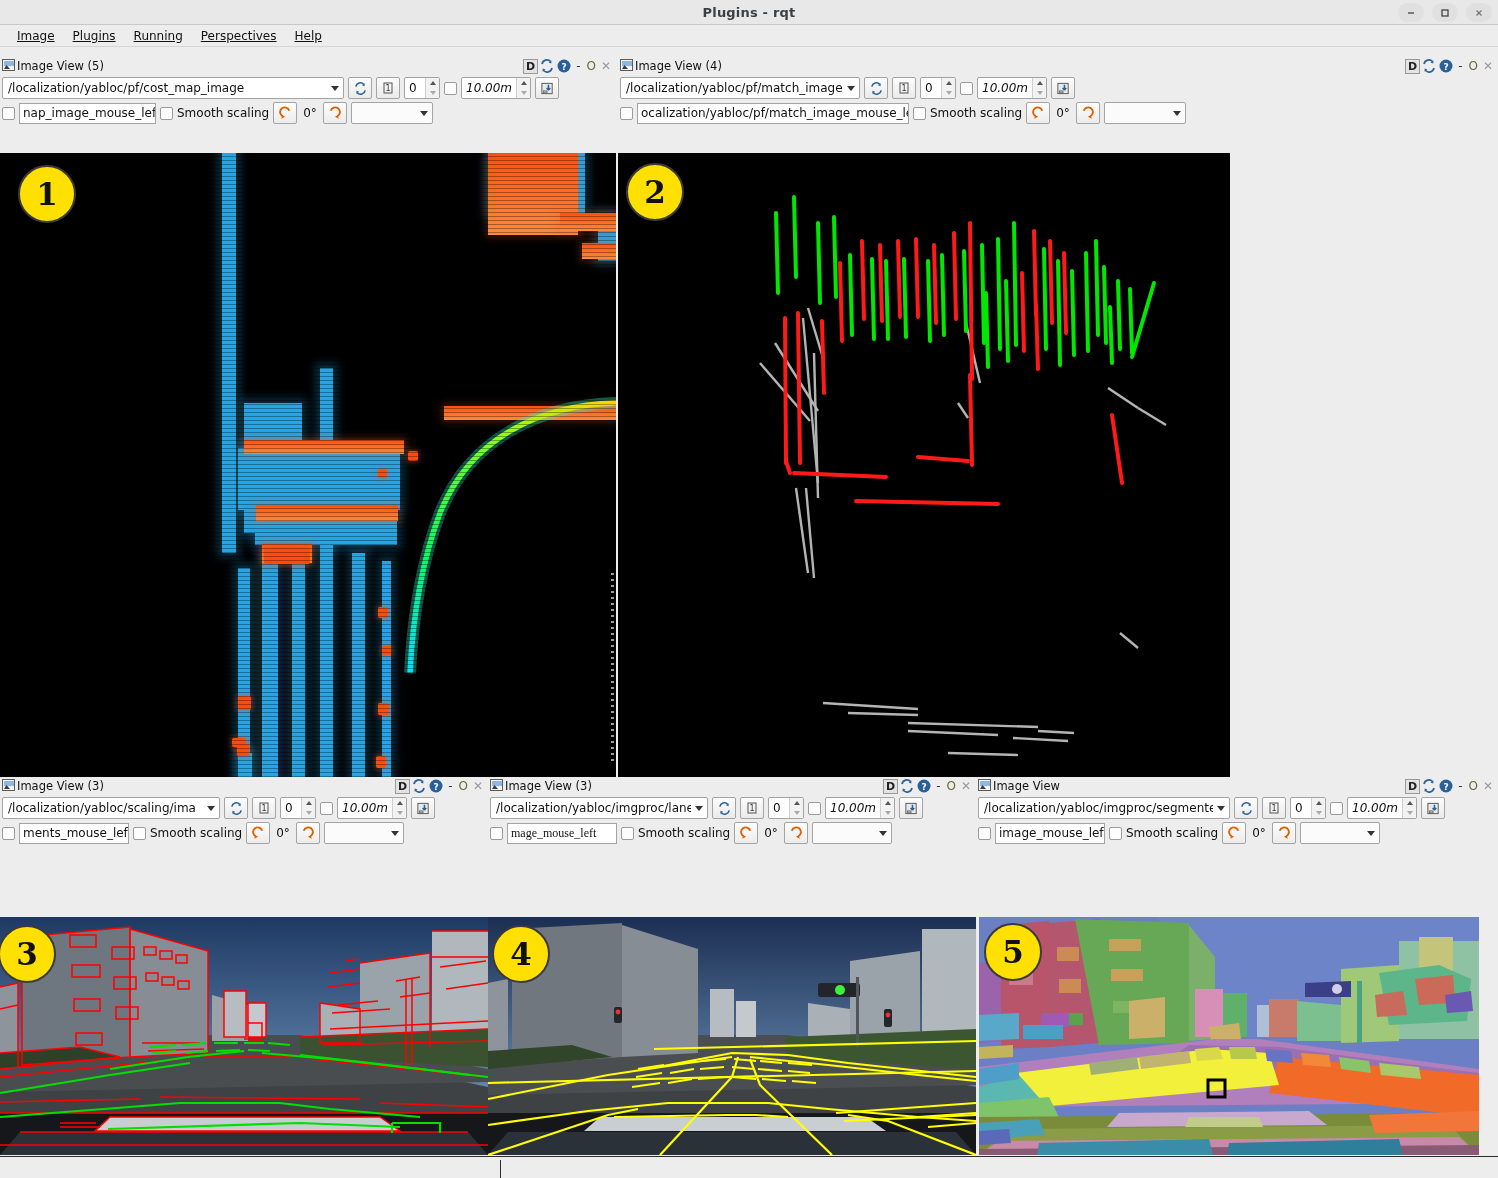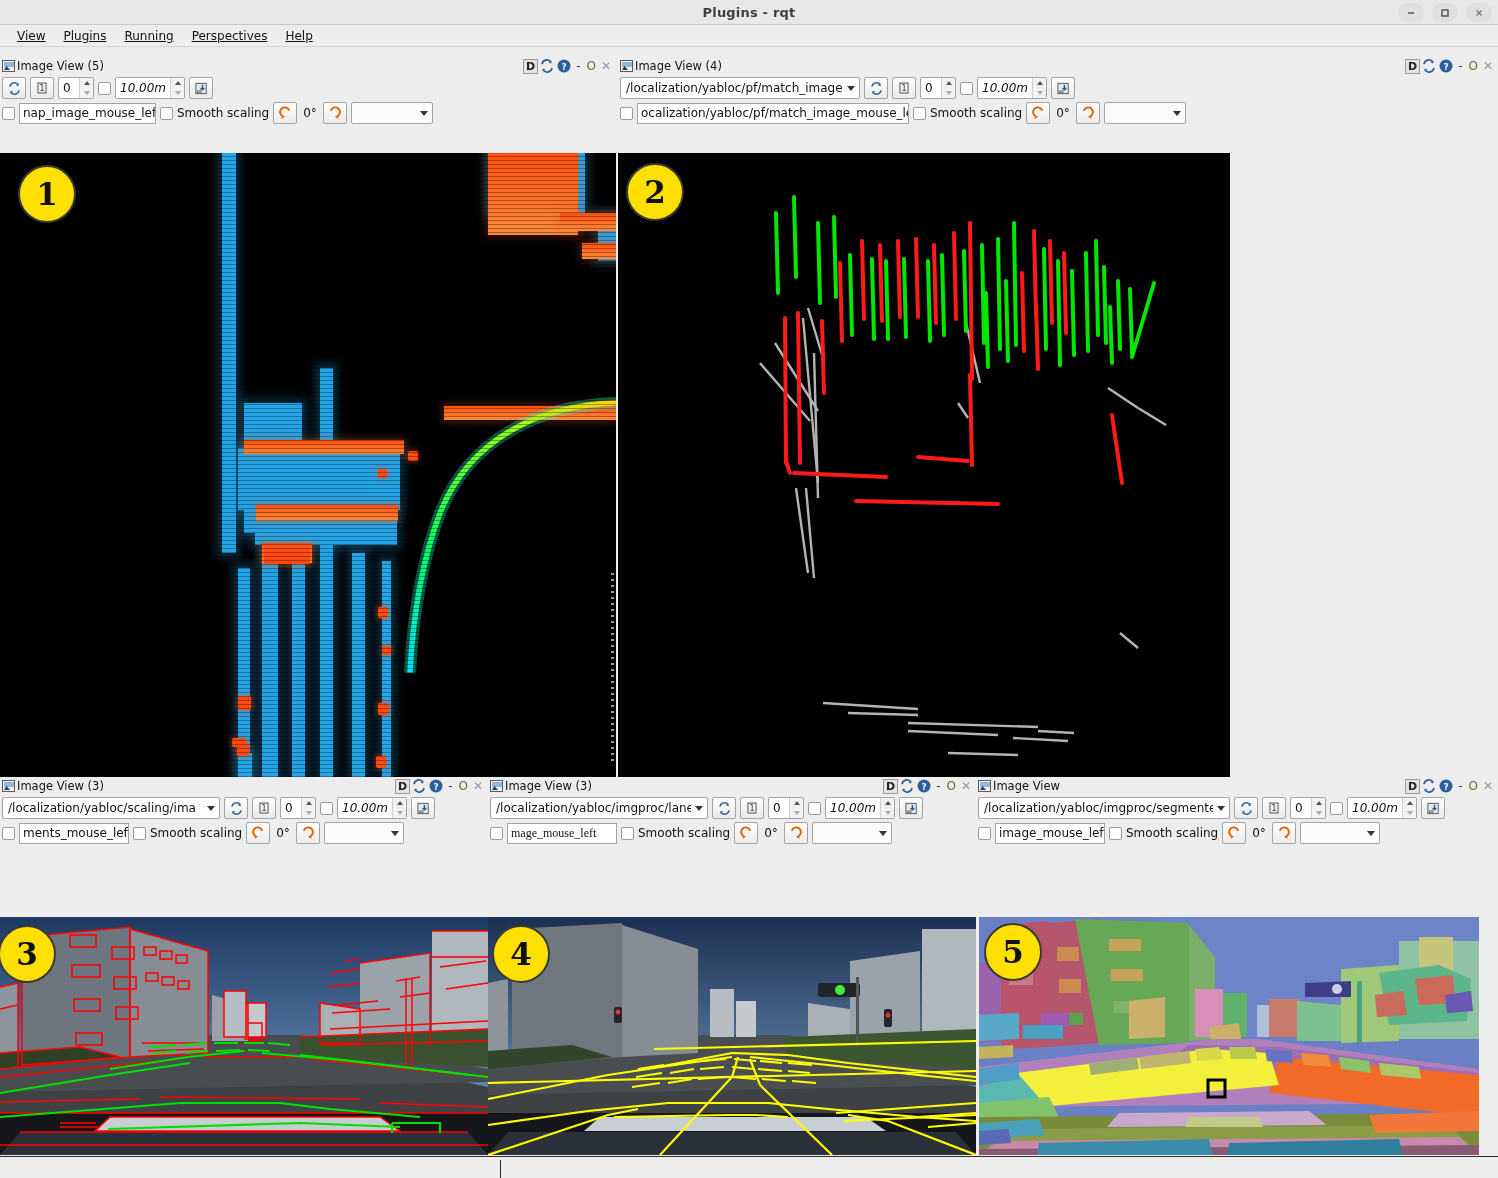--- a/index.html
+++ b/index.html
@@ -50,21 +50,21 @@
     width: 1498px; height: 1108px;
     background: #ededed;
   }
 
   
   .panel { position: absolute; background: #ededed; }
   .panel-header {
     height: 18px; display: flex; align-items: center;
     padding: 0 2px; font-size: 11.5px; color: #111;
   }
-  .panel-title { display: flex; align-items: center; gap: 2px; white-space: nowrap; }
+  .panel-title { display: flex; align-items: flex-start; gap: 2px; white-space: nowrap; }
   .pic-icon {
     width: 13px; height: 12px; flex: 0 0 13px;
     background: #f3f3f3;
     border: 1px solid #5a5a5a;
     position: relative; overflow: hidden;
   }
   .pic-icon::before {
     content: ""; position: absolute; left: 1px; top: 1px;
     width: 10px; height: 5px; background: #8fb8e0;
   }
@@ -231,21 +231,21 @@
     <div class="winbtn">
       <svg width="12" height="12" viewBox="0 0 12 12">
           <line x1="3.5" y1="3.5" x2="8.5" y2="8.5" stroke="#777" stroke-width="1.3"></line>
           <line x1="8.5" y1="3.5" x2="3.5" y2="8.5" stroke="#777" stroke-width="1.3"></line>
         </svg>
     </div>
   </div>
 </div>
 
 <div class="menubar">
-  <div class="menuitem"><u>View</u></div>
+  <div class="menuitem"><u>Image</u></div>
   <div class="menuitem"><u>Plugins</u></div>
   <div class="menuitem"><u>Running</u></div>
   <div class="menuitem"><u>Perspectives</u></div>
   <div class="menuitem"><u>Help</u></div>
 </div>
 
 <div class="workspace">
 
   <div class="panel" style="left:0px; top:9px; width:616px; height:720px;">
     <div class="panel-header">
@@ -266,20 +266,26 @@
           <circle cx="8" cy="8" r="6.5" fill="#2a6099"></circle>
           <text x="8" y="11.6" font-size="9" font-family="DejaVu Sans" fill="#fff" text-anchor="middle" font-weight="bold">?</text>
         </svg>
         <span class="hdr-dash">-</span>
         <span class="hdr-o">O</span>
         <span class="hdr-x">✕</span>
       </div>
     </div>
 
     <div class="tb-row">
+      <div class="combo" style="width:342px;">
+        <span class="cb-txt">/localization/yabloc/pf/cost_map_image</span>
+        <span class="cb-arrow">
+            <i></i>
+          </span>
+      </div>
       <div class="sqbtn">
         <svg width="15" height="15" viewBox="0 0 16 16">
           <path d="M3 6a5 5 0 0 1 8.5-2.5" fill="none" stroke="#2a6099" stroke-width="1.7"></path>
           <path d="M12.5 2.5l-.2 3-2.8-.9z" fill="#2a6099"></path>
           <path d="M13 10a5 5 0 0 1-8.5 2.5" fill="none" stroke="#2a6099" stroke-width="1.7"></path>
           <path d="M3.5 13.5l.2-3 2.8.9z" fill="#2a6099"></path>
         </svg>
       </div>
       <div class="sqbtn">
         <svg width="14" height="14" viewBox="0 0 14 14">

